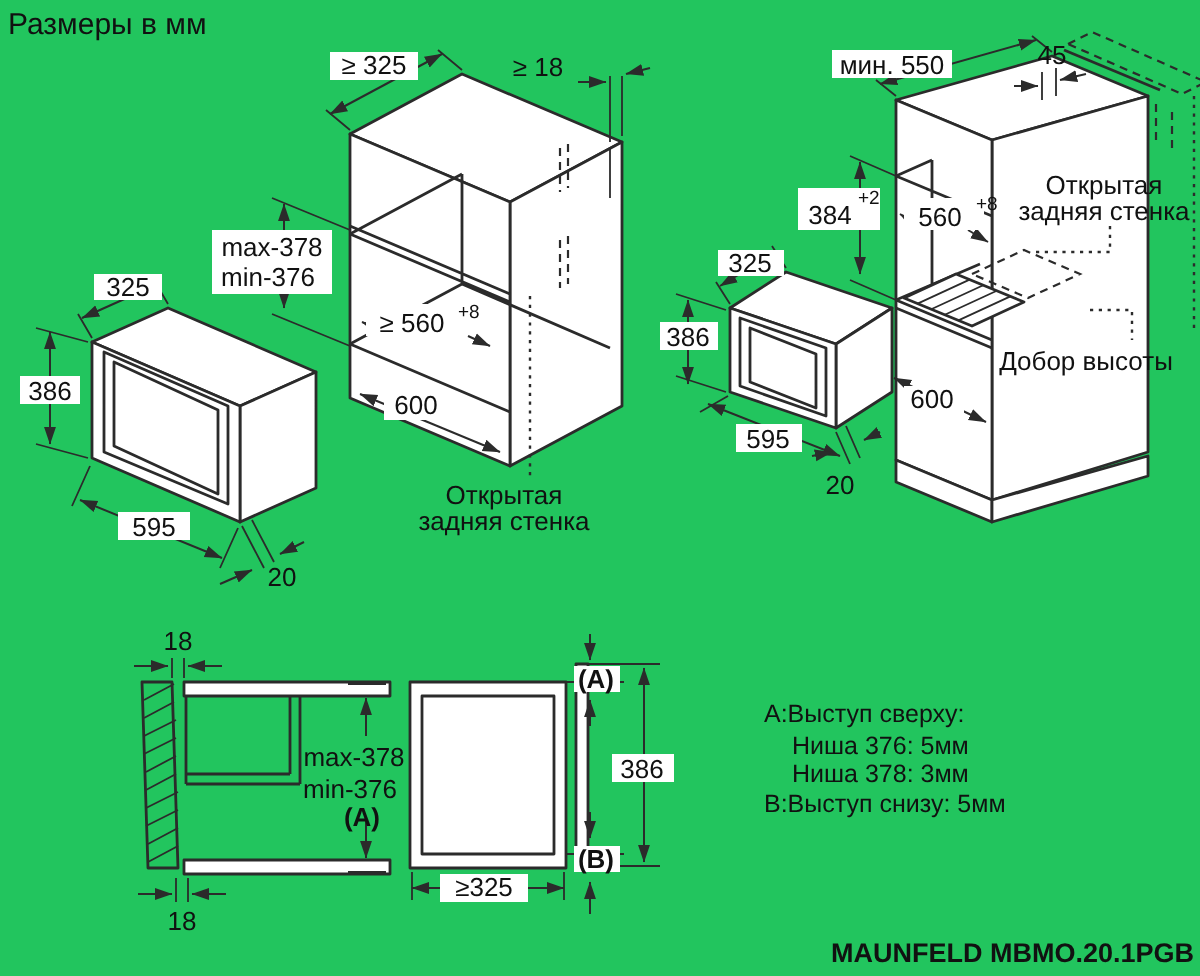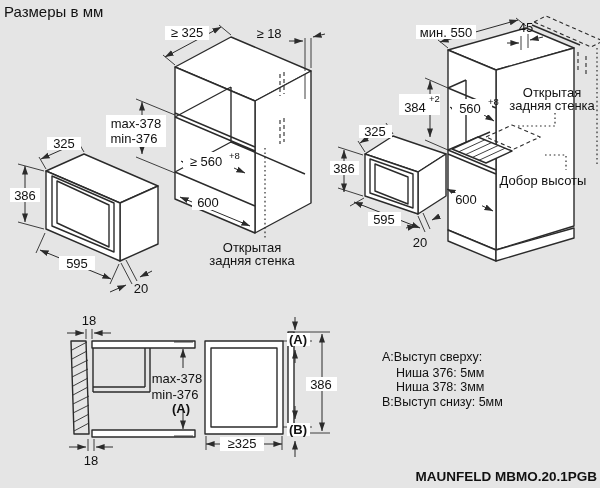--- a/index.html
+++ b/index.html
@@ -1,16 +1,16 @@
 <!DOCTYPE html>
 <html><head>
 <meta charset="utf-8">
 <style>
   html,body{margin:0;padding:0;background:#fff;}
-  #stage{position:relative;width:600px;height:488px;background:#e5e5e5;overflow:hidden;
+  #stage{position:relative;width:600px;height:488px;background:#22c55e;overflow:hidden;
          font-family:"Liberation Sans", sans-serif;}
   svg{position:absolute;left:0;top:0;}
   svg text{fill:#111;font-family:"Liberation Sans",sans-serif;font-size:13px;}
   text.ttl{font-size:15px;}
   text.sup{font-size:9.5px;}
   text.b{font-weight:bold;}
   text.nt{font-size:12.5px;}
   text.ft{font-size:13.5px;font-weight:bold;}
   .f{fill:#fff;stroke:#2b2b2b;stroke-width:1.4;stroke-linejoin:round;}
   .o{fill:none;stroke:#2b2b2b;stroke-width:1.4;stroke-linejoin:round;}

